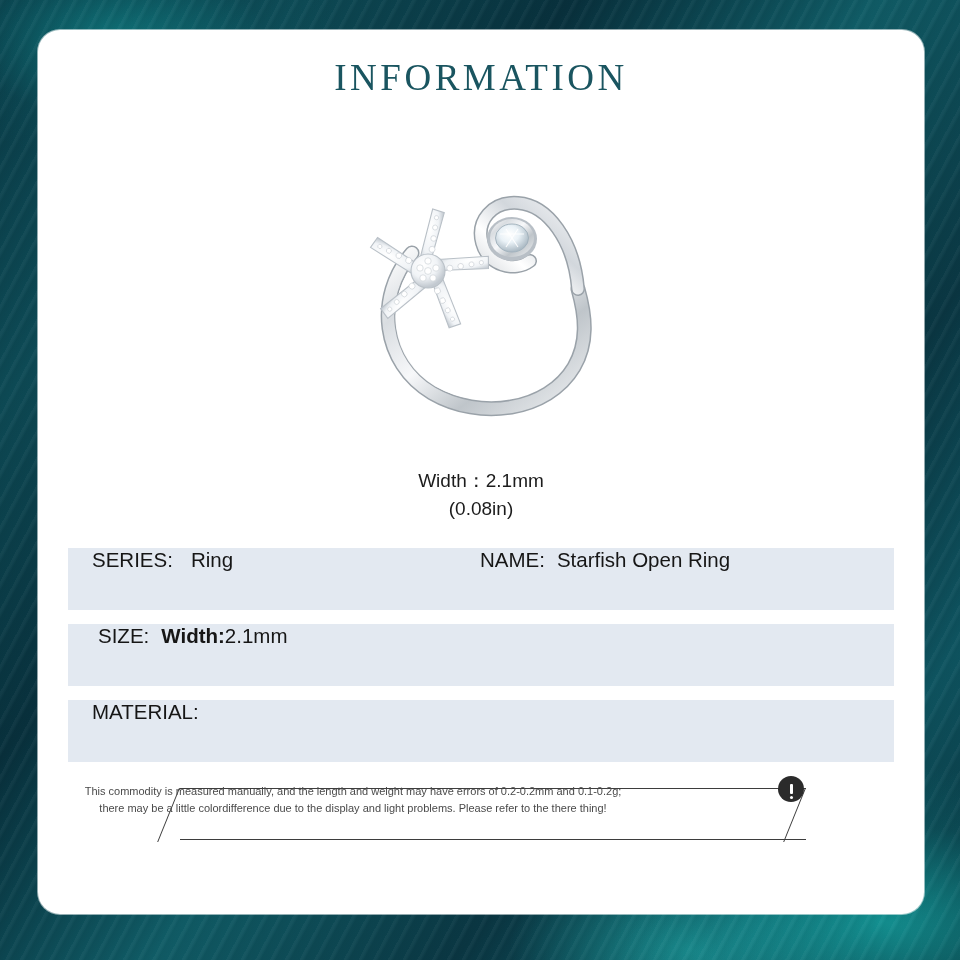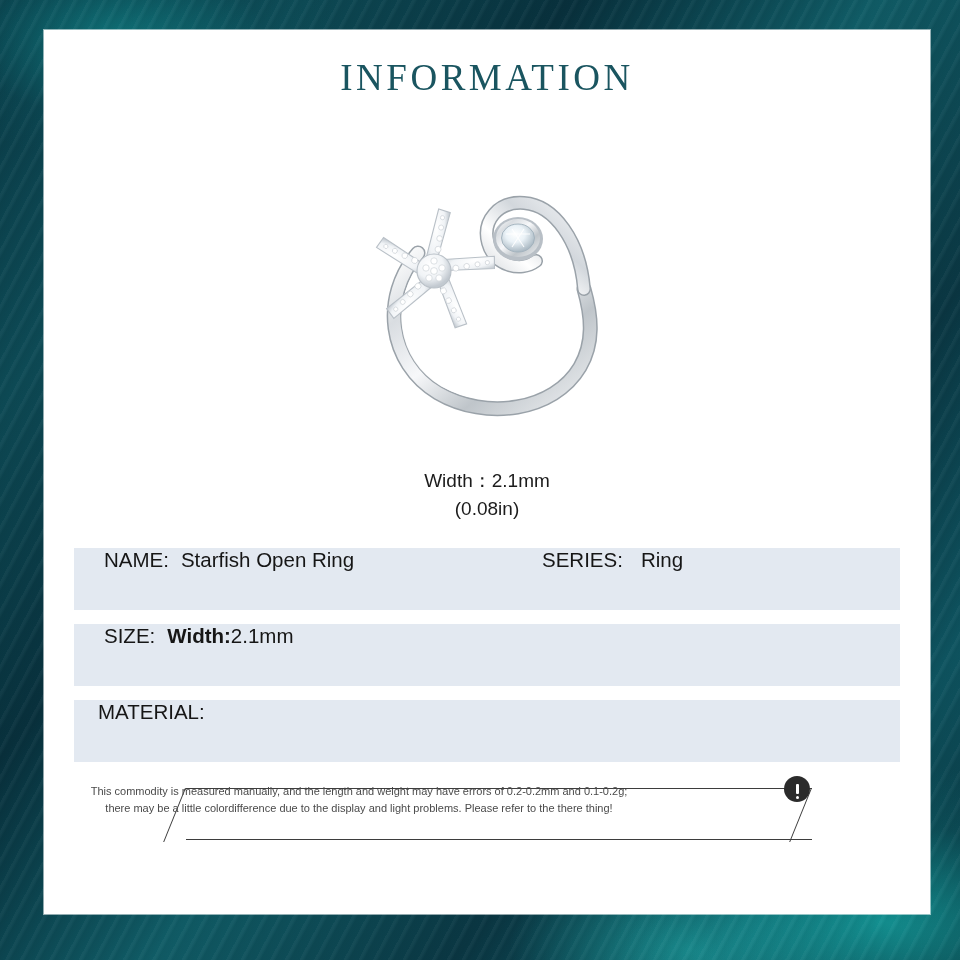--- a/index.html
+++ b/index.html
@@ -35,27 +35,28 @@
         rgba(255,255,255,0.035) 0px,
         rgba(255,255,255,0.035) 2px,
         rgba(0,0,0,0.04) 5px,
         rgba(0,0,0,0.00) 13px);
     pointer-events: none;
   }
 
   
   #card {
     position: absolute;
-    left: 44px;
+    left: 38px;
     top: 30px;
     width: 886px;
     height: 884px;
     background: #ffffff;
     box-shadow: 0 0 0 1px rgba(255,255,255,0.55);
     overflow: hidden;
+    border-radius: 22px;
   }
 
   
   .title {
     text-align: center;
     font-family: "Liberation Serif", serif;
     font-size: 37px;
     letter-spacing: 3.5px;
     color: #1a5560;
     margin-top: 26px;
@@ -315,27 +316,27 @@
     </div>
 
     <div class="width-caption">
       <span>Width：2.1mm</span>
       <span class="line2">(0.08in)</span>
     </div>
 
     <div class="spec-table">
 
       <div class="spec-row">
+        <div class="spec-cell right">
+          <span class="spec-key wide">SERIES:</span>
+          <span class="spec-val">Ring</span>
+        </div>
         <div class="spec-cell left">
           <span class="spec-key">NAME:</span>
           <span class="spec-val">Starfish Open Ring</span>
-        </div>
-        <div class="spec-cell right">
-          <span class="spec-key wide">SERIES:</span>
-          <span class="spec-val">Ring</span>
         </div>
       </div>
 
       <div class="spec-row">
         <div class="spec-cell left">
           <span class="spec-key">SIZE:</span>
           <span class="spec-val">
             <span class="emph">Width:</span><span>2.1mm</span>
           </span>
         </div>

